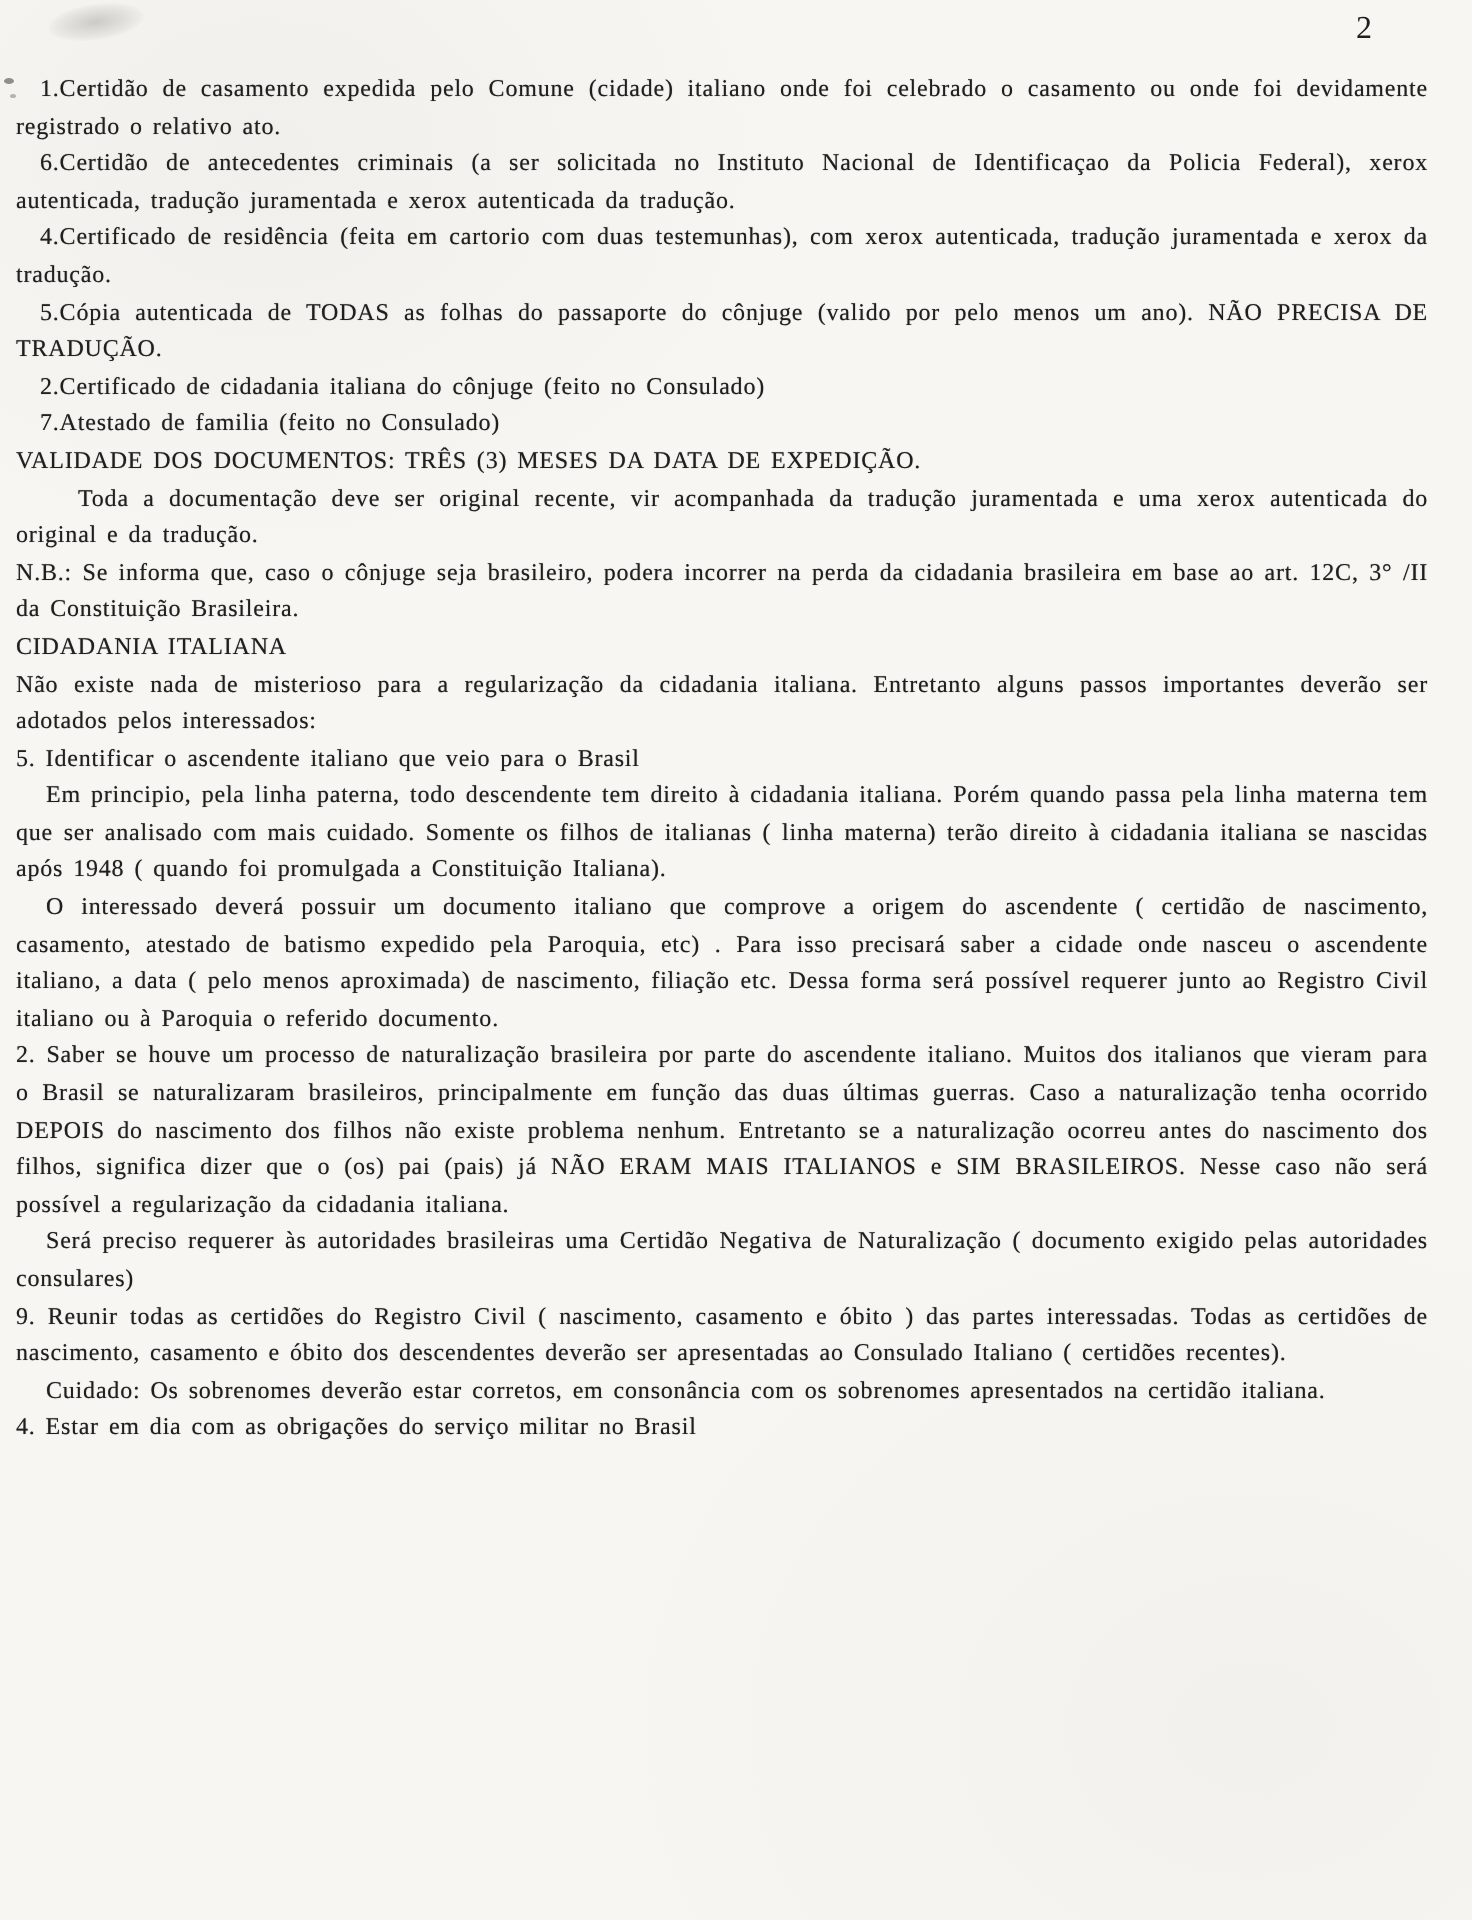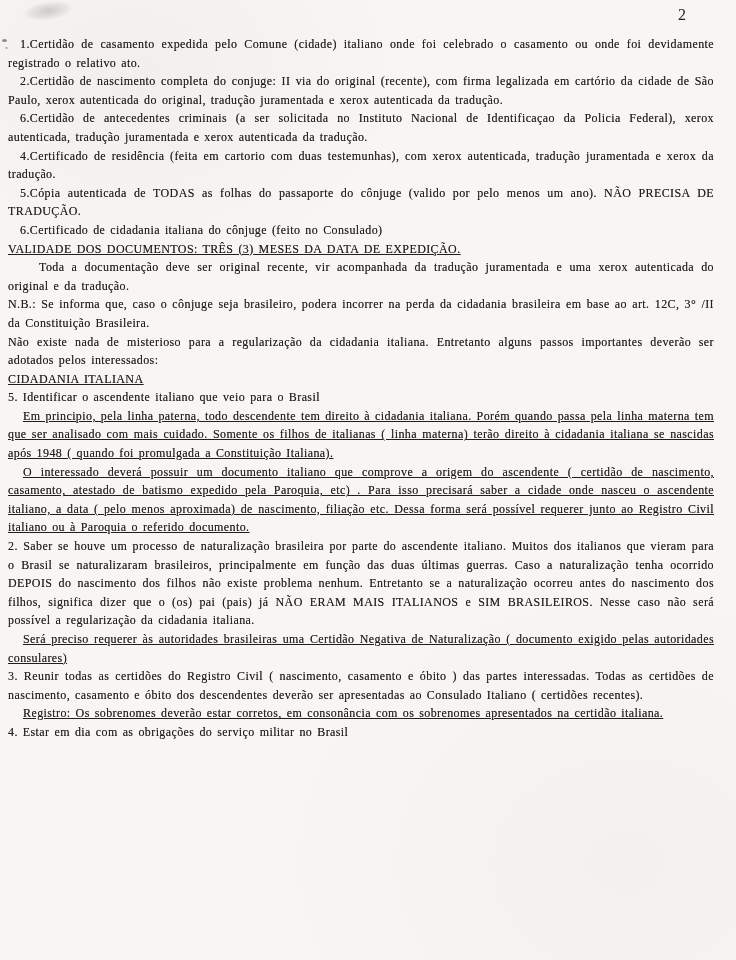--- a/index.html
+++ b/index.html
@@ -37,23 +37,23 @@
     word-spacing: 1.6px;
     text-align: justify;
     text-shadow: 0 0 0.45px rgba(20, 18, 16, 0.55);
   }
   .doc-body p.para {
     margin: 0;
     padding: 0;
   }
   .para.item       { text-indent: 12px; }
   .para.plain      { text-indent: 0; }
-  .para.indent     { text-indent: 15px; text-decoration: underline; }
+  .para.indent     { text-indent: 15px; }
   .para.indent-big { text-indent: 31px; }
-  .para.gap        { margin-top: 18.6px; text-decoration: underline; }
+  .para.gap        { margin-top: 18.6px; }
   
   .smudge {
     position: absolute;
     top: 2px;
     left: 24px;
     width: 48px;
     height: 18px;
     background: radial-gradient(ellipse at center, rgba(140,138,132,0.38), rgba(140,138,132,0.12) 55%, transparent 75%);
     border-radius: 50%;
     transform: rotate(-8deg);
@@ -80,32 +80,32 @@
 </head>
 <body>
 
 <div class="page">
   <div class="smudge"></div>
   <div class="speck-1"></div>
   <div class="speck-2"></div>
   <div class="page-number">2</div>
   <div class="doc-body">
       <p class="para item">1.Certidão de casamento expedida pelo Comune (cidade) italiano onde foi celebrado o casamento ou onde foi devidamente registrado o relativo ato.</p>
-      <p class="para item">2.Certidão de nascimento completa do conjuge: II via do original (recente), com firma legalizada em cartório da cidade de São Paulo, xerox autenticada do original, tradução juramentada e xerox autenticada da tradução.</p>
       <p class="para item">6.Certidão de antecedentes criminais (a ser solicitada no Instituto Nacional de Identificaçao da Policia Federal), xerox autenticada, tradução juramentada e xerox autenticada da tradução.</p>
       <p class="para item">4.Certificado de residência (feita em cartorio com duas testemunhas), com xerox autenticada, tradução juramentada e xerox da tradução.</p>
       <p class="para item">5.Cópia autenticada de TODAS as folhas do passaporte do cônjuge (valido por pelo menos um ano). NÃO PRECISA DE TRADUÇÃO.</p>
-      <p class="para item">6.Certificado de cidadania italiana do cônjuge (feito no Consulado)</p>
+      <p class="para item">2.Certificado de cidadania italiana do cônjuge (feito no Consulado)</p>
+      <p class="para item">7.Atestado de familia (feito no Consulado)</p>
       <p class="para plain gap">VALIDADE DOS DOCUMENTOS: TRÊS (3) MESES DA DATA DE EXPEDIÇÃO.</p>
       <p class="para indent-big">Toda a documentação deve ser original recente, vir acompanhada da tradução juramentada e uma xerox autenticada do original e da tradução.</p>
       <p class="para plain">N.B.: Se informa que, caso o cônjuge seja brasileiro, podera incorrer na perda da cidadania brasileira em base ao art. 12C, 3° /II da Constituição Brasileira.</p>
+      <p class="para plain gap">CIDADANIA ITALIANA</p>
       <p class="para plain">Não existe nada de misterioso para a regularização da cidadania italiana. Entretanto alguns passos importantes deverão ser adotados pelos interessados:</p>
-      <p class="para plain gap">CIDADANIA ITALIANA</p>
       <p class="para plain">5. Identificar o ascendente italiano que veio para o Brasil</p>
       <p class="para indent">Em principio, pela linha paterna, todo descendente tem direito à cidadania italiana. Porém quando passa pela linha materna tem que ser analisado com mais cuidado. Somente os filhos de italianas ( linha materna) terão direito à cidadania italiana se nascidas após 1948 ( quando foi promulgada a Constituição Italiana).</p>
       <p class="para indent">O interessado deverá possuir um documento italiano que comprove a origem do ascendente ( certidão de nascimento, casamento, atestado de batismo expedido pela Paroquia, etc) . Para isso precisará saber a cidade onde nasceu o ascendente italiano, a data ( pelo menos aproximada) de nascimento, filiação etc. Dessa forma será possível requerer junto ao Registro Civil italiano ou à Paroquia o referido documento.</p>
       <p class="para plain">2. Saber se houve um processo de naturalização brasileira por parte do ascendente italiano. Muitos dos italianos que vieram para o Brasil se naturalizaram brasileiros, principalmente em função das duas últimas guerras. Caso a naturalização tenha ocorrido DEPOIS do nascimento dos filhos não existe problema nenhum. Entretanto se a naturalização ocorreu antes do nascimento dos filhos, significa dizer que o (os) pai (pais) já NÃO ERAM MAIS ITALIANOS e SIM BRASILEIROS. Nesse caso não será possível a regularização da cidadania italiana.</p>
       <p class="para indent">Será preciso requerer às autoridades brasileiras uma Certidão Negativa de Naturalização ( documento exigido pelas autoridades consulares)</p>
-      <p class="para plain">3. Reunir todas as certidões do Registro Civil ( nascimento, casamento e óbito ) das partes interessadas. Todas as certidões de nascimento, casamento e óbito dos descendentes deverão ser apresentadas ao Consulado Italiano ( certidões recentes).</p>
-      <p class="para indent">Registro: Os sobrenomes deverão estar corretos, em consonância com os sobrenomes apresentados na certidão italiana.</p>
+      <p class="para plain">9. Reunir todas as certidões do Registro Civil ( nascimento, casamento e óbito ) das partes interessadas. Todas as certidões de nascimento, casamento e óbito dos descendentes deverão ser apresentadas ao Consulado Italiano ( certidões recentes).</p>
+      <p class="para indent">Cuidado: Os sobrenomes deverão estar corretos, em consonância com os sobrenomes apresentados na certidão italiana.</p>
       <p class="para plain">4. Estar em dia com as obrigações do serviço militar no Brasil</p>
     </div>
 </div>
 
 </body></html>

